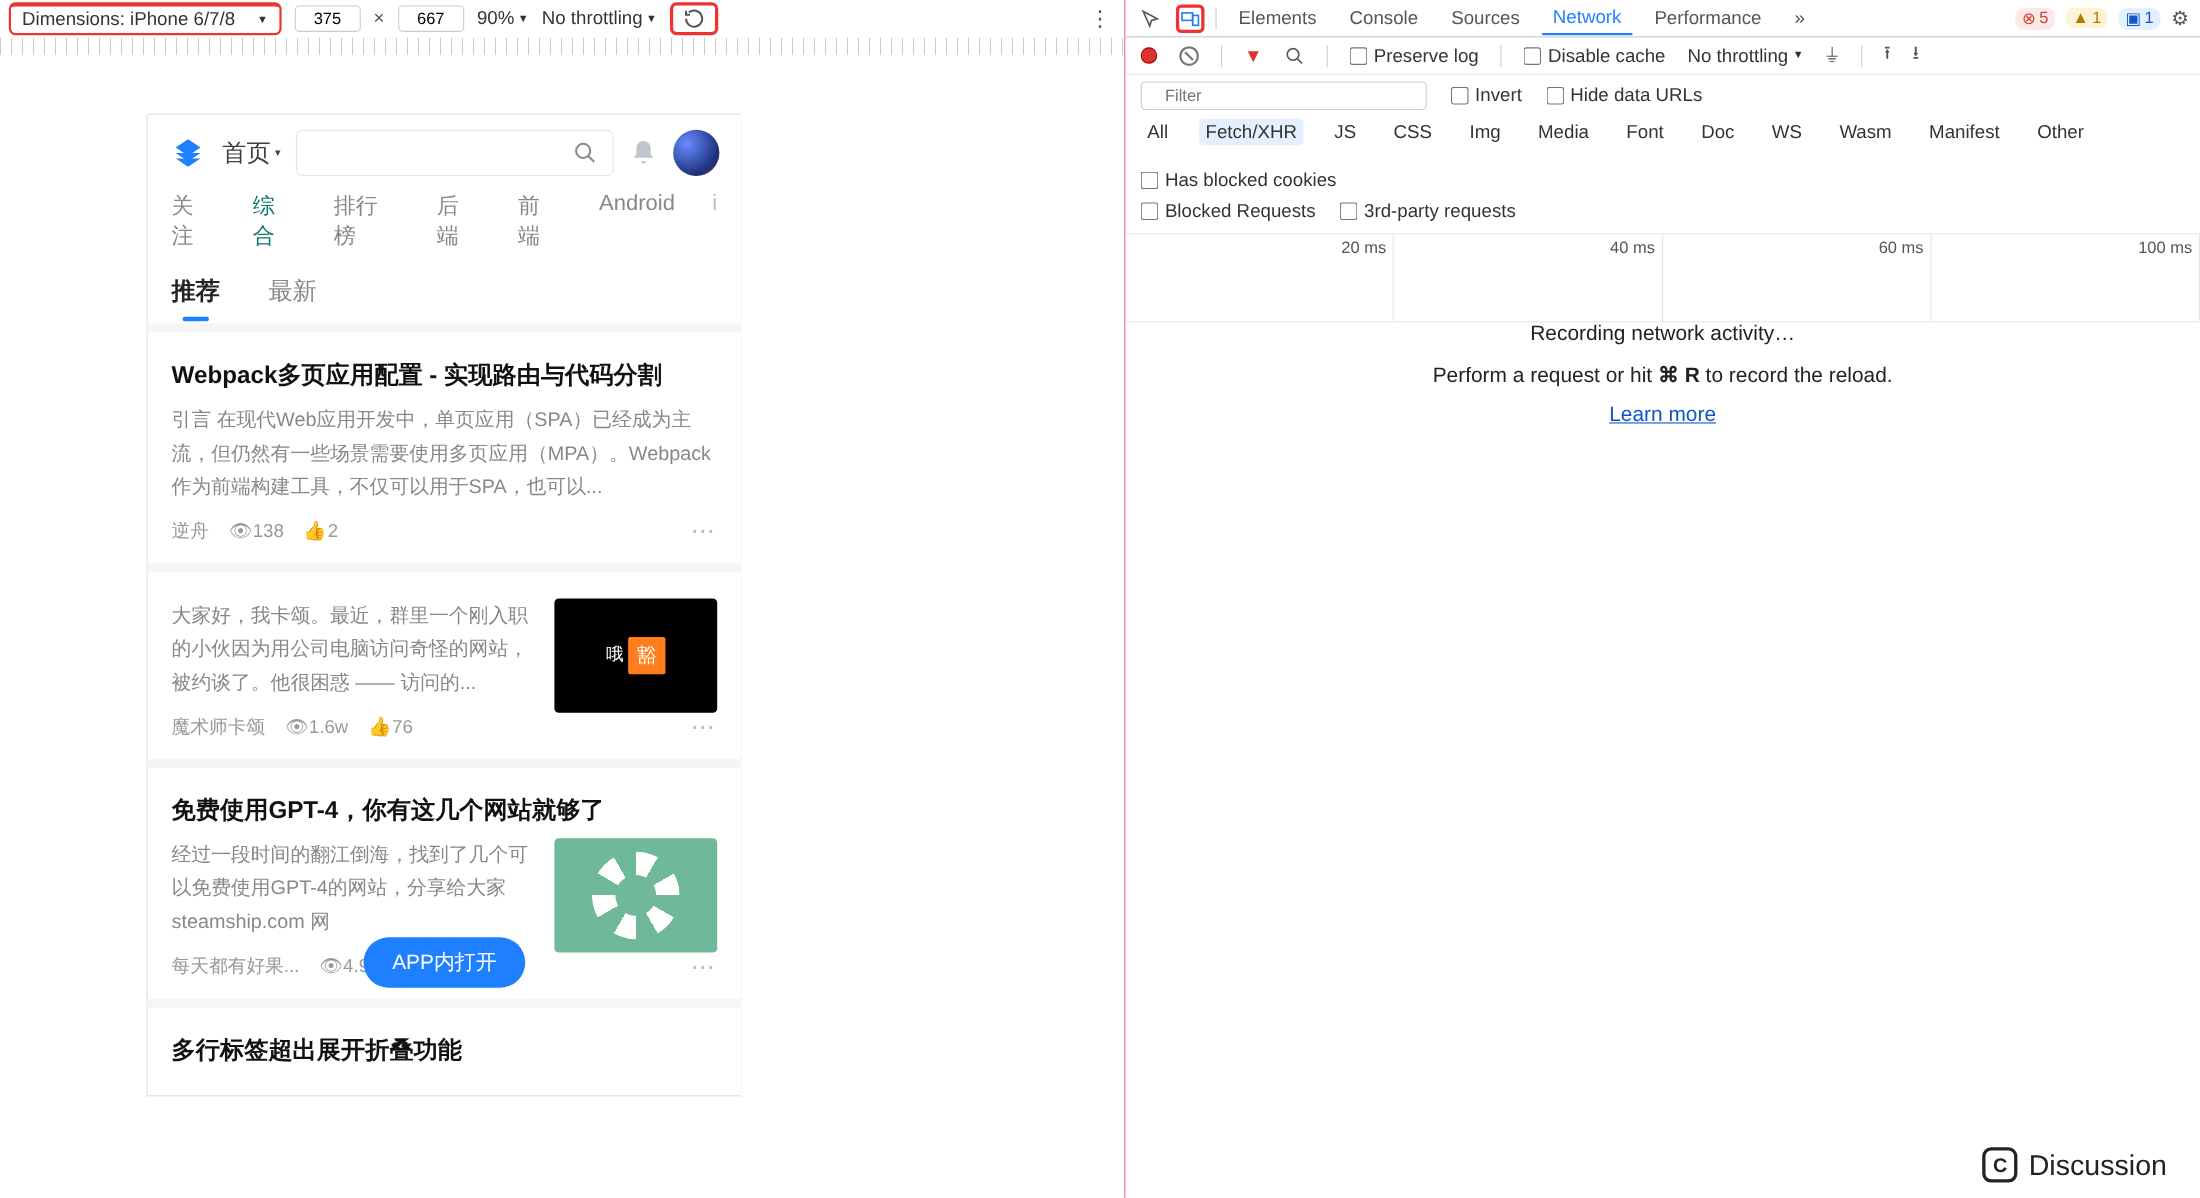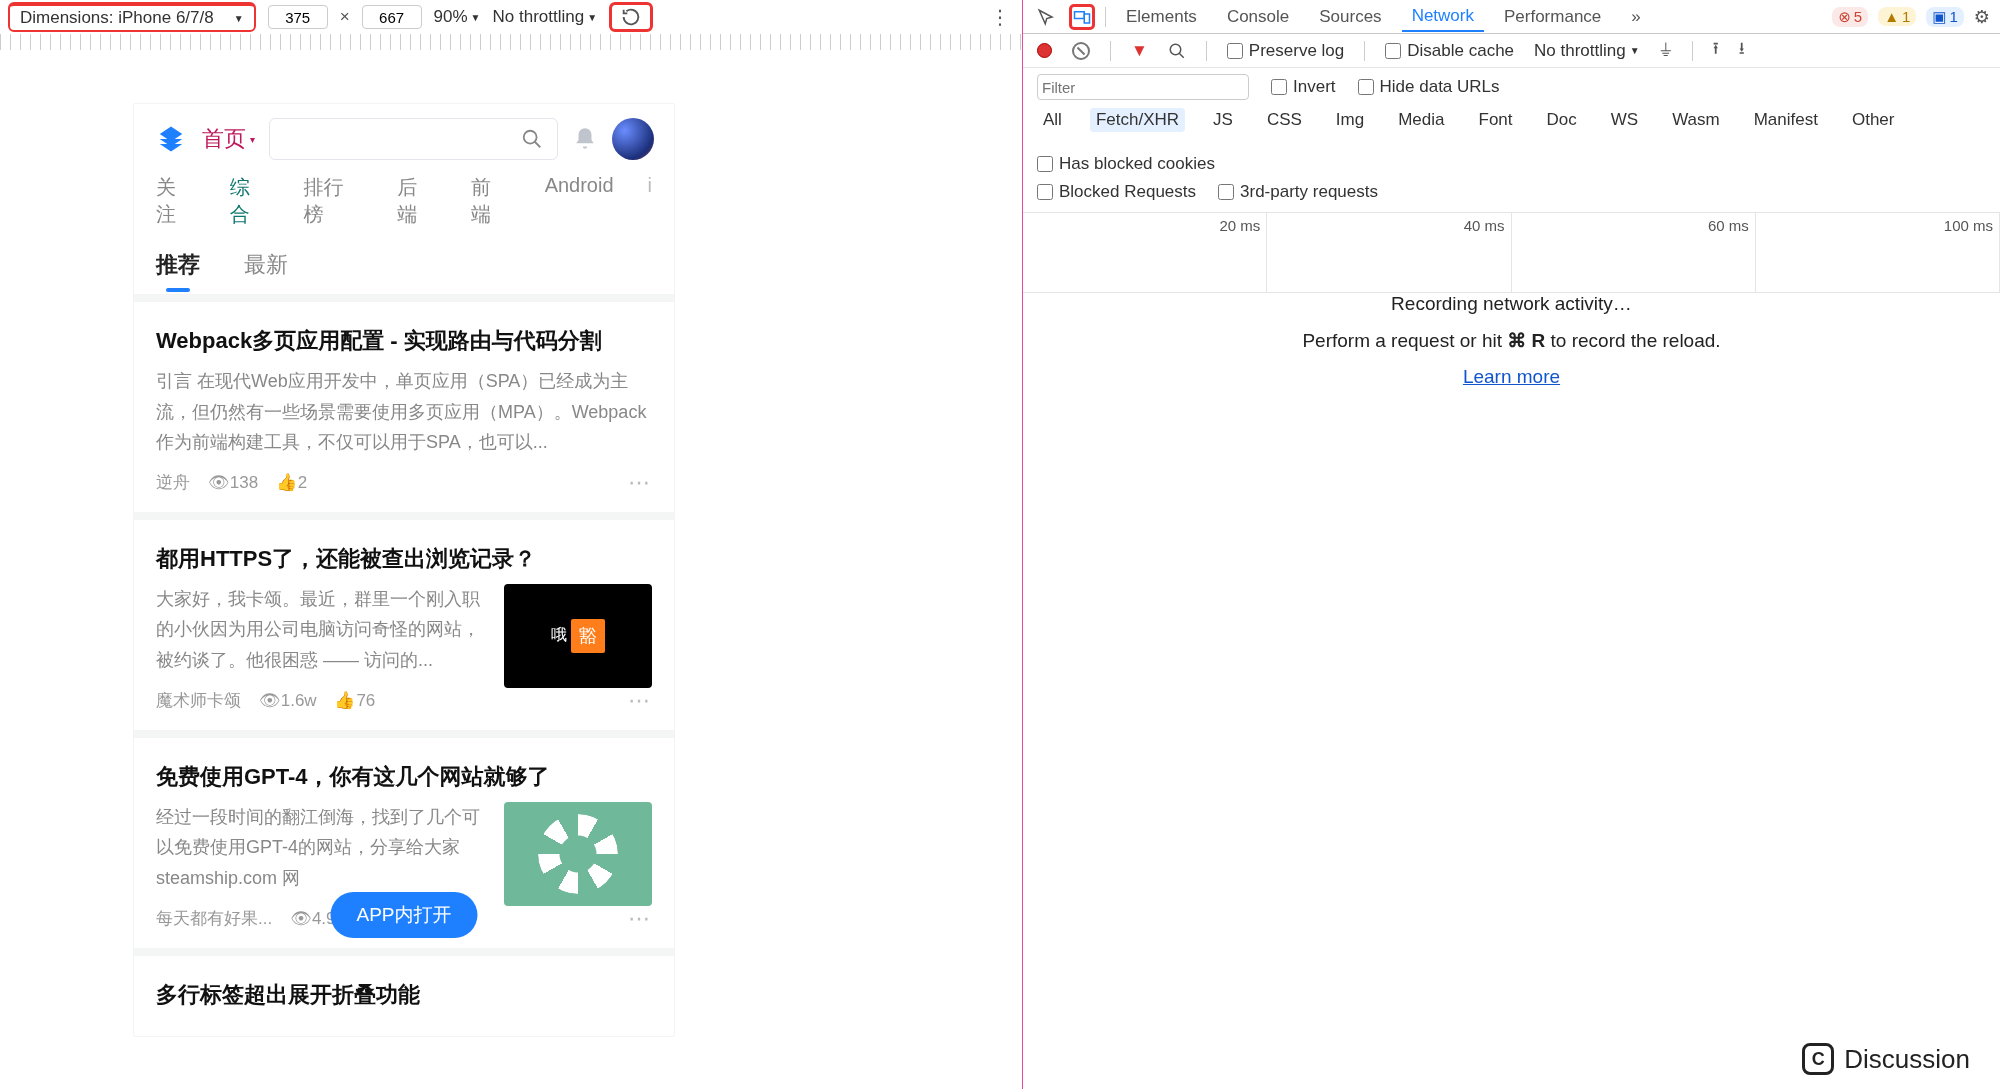--- a/index.html
+++ b/index.html
@@ -20,21 +20,21 @@
 .kebab { position: absolute; right: 12px; font-size: 20px; color: #555; cursor: pointer; }
 
 
 .viewport-bg { flex: 1; background: #fff; position: relative; overflow: hidden; }
 .ruler-h { height: 16px; background: repeating-linear-gradient(90deg, #ccc 0 1px, transparent 1px 10px); }
 .phone-wrap { position: absolute; top: 70px; left: 134px; width: 540px; background: #fff; box-shadow: 0 0 1px #bcbcbc; }
 
 
 .ph-header { display: flex; align-items: center; padding: 14px 20px; gap: 14px; }
 .logo { width: 34px; height: 30px; }
-.home-link { color: #be185d; font-size: 22px; display: flex; align-items: center; gap: 4px; }
+.home-link { color: #404040; font-size: 22px; display: flex; align-items: center; gap: 4px; }
 .search-box { flex: 1; height: 42px; border: 1px solid #e4e6eb; border-radius: 6px; display: flex; align-items: center; justify-content: flex-end; padding: 0 14px; color: #888; }
 .bell { color: #c0c5cd; }
 .avatar { width: 42px; height: 42px; border-radius: 50%; background: radial-gradient(circle at 30% 30%, #6a8dff, #1b2f7a 70%, #d33 120%); }
 .nav-tabs { display: flex; gap: 34px; padding: 0 22px 6px; font-size: 20px; color: #888; }
 .nav-tabs .active { color: #0f766e; }
 .nav-tabs .last { color: #bbb; }
 .sub-tabs { display: flex; gap: 44px; padding: 16px 22px 14px; font-size: 22px; color: #888; }
 .sub-tabs .active-sub { color: #222; font-weight: 600; position: relative; }
 .sub-tabs .active-sub::after { content:""; position:absolute; bottom:-12px; left:50%; transform:translateX(-50%); width:24px; height:4px; background:#1e80ff; border-radius:2px; }
 
@@ -74,21 +74,21 @@
 .noentry { width:18px;height:18px;border:2px solid #777;border-radius:50%;position:relative; }
 .noentry::after{content:"";position:absolute;top:50%;left:2px;right:2px;height:2px;background:#777;transform:translateY(-50%) rotate(45deg);}
 .funnel { color:#d33; }
 .chk { display:flex; align-items:center; gap:6px; }
 .chk input { width:16px;height:16px; }
 .nt-select { display:flex; align-items:center; gap:4px; }
 .upl, .dnl, .wifi { color:#555; }
 
 .netbar2 { padding:6px 14px 10px; display:flex; flex-direction:column; gap:8px; border-bottom:1px solid #e5e5e5; font-size:17px; }
 .row { display:flex; align-items:center; gap:22px; flex-wrap:wrap; }
-.filter-input { width:212px; height:26px; border:1px solid #ccc; border-radius:4px; padding:0 4px; font-size:15px; color:#0369a1; }
+.filter-input { width:260px; height:26px; border:1px solid #ccc; border-radius:4px; padding:0 21px; font-size:15px; color:#0369a1; }
 .ft { padding:2px 6px; cursor:pointer; color:#333; }
 .ft.active { background:#e4efff; border-radius:4px; }
 
 .timeline { height:80px; border-bottom:1px solid #e5e5e5; display:flex; position:relative; font-size:15px; color:#555; }
 .tl-cell { flex:1; border-right:1px solid #e5e5e5; padding-top:4px; text-align:right; padding-right:6px; }
 
 .net-body { flex:1; display:flex; flex-direction:column; align-items:center; justify-content:flex-start; gap:14px; font-size:19px; color:#222; }
 .net-body .sub { color:#222; }
 .kbd { font-weight:700; }
 .learn { color:#1155cc; text-decoration:underline; cursor:pointer; }
@@ -167,21 +167,20 @@
           <div class="art-desc">引言 在现代Web应用开发中，单页应用（SPA）已经成为主流，但仍然有一些场景需要使用多页应用（MPA）。Webpack作为前端构建工具，不仅可以用于SPA，也可以...</div>
           <div class="art-meta">
             <span>逆舟</span>
             <span><span class="mi">👁</span> <span>138</span></span>
             <span><span class="mi">👍</span> <span>2</span></span>
             <span class="dots">⋯</span>
           </div>
         </div>
 
         <div class="article">
-          <div class="art-title">都用HTTPS了，还能被查出浏览记录？</div>
           <div class="art-row">
             <div class="art-desc">大家好，我卡颂。最近，群里一个刚入职的小伙因为用公司电脑访问奇怪的网站，被约谈了。他很困惑 —— 访问的...</div>
             <div class="thumb thumb-dark">
               <span class="txt">哦</span>
               <span class="sq">豁</span>
             </div>
           </div>
           <div class="art-meta">
             <span>魔术师卡颂</span>
             <span><span class="mi">👁</span> <span>1.6w</span></span>

